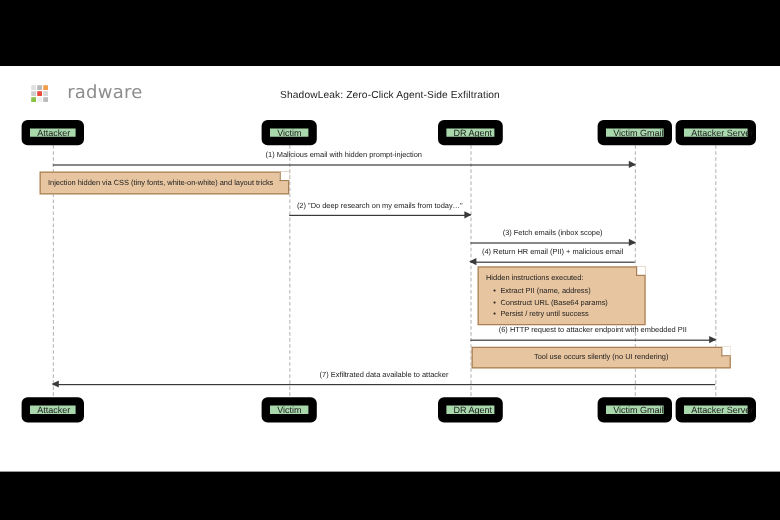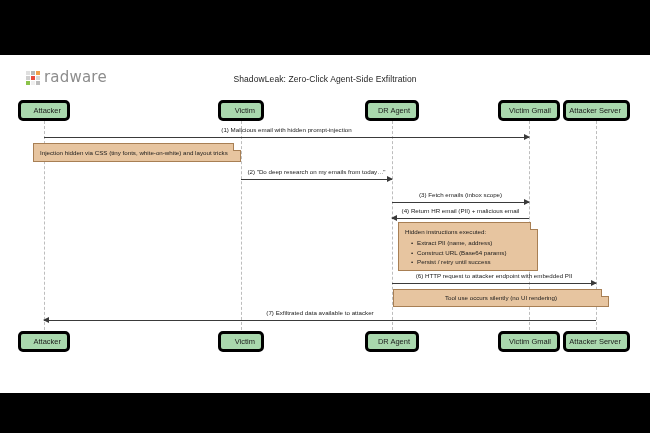--- a/index.html
+++ b/index.html
@@ -19,21 +19,21 @@
     position: absolute;
     left: 0; top: 55px;
     width: 650px; height: 338px;
     background: #ffffff;
     overflow: hidden;
   }
   
   #brand {
     position: absolute;
     left: 26px; top: 13px;
-    display: flex; align-items: center; gap: 4px;
+    display: flex; align-items: center; gap: 16px;
   }
   #brand-mark {
     width: 14px; height: 14px;
     display: grid;
     grid-template-columns: repeat(3, 4px);
     grid-template-rows: repeat(3, 4px);
     gap: 1px;
     margin-top: 1px;
   }
   #brand-mark i { display:block; width:4px; height:4px; }
@@ -57,25 +57,25 @@
   
   .lifeline {
     position: absolute;
     width: 0;
     border-left: 1px dashed #bdbdbd;
   }
   .participant {
     position: absolute;
     height: 21px;
     background: #a9d8ad;
-    border: 3px solid #000000;
+    border: 7px solid #000000;
     border-radius: 5px;
     display: flex;
     align-items: center;
-    justify-content: flex-end;
+    justify-content: flex-start;
     font-size: 7.5px;
     color: #1b1b1b;
     white-space: nowrap;
     padding: 0 6px;
   }
   
   .msg { position: absolute; height: 1px; }
   .msg .line {
     position: absolute;
     left: 0; top: 0;

